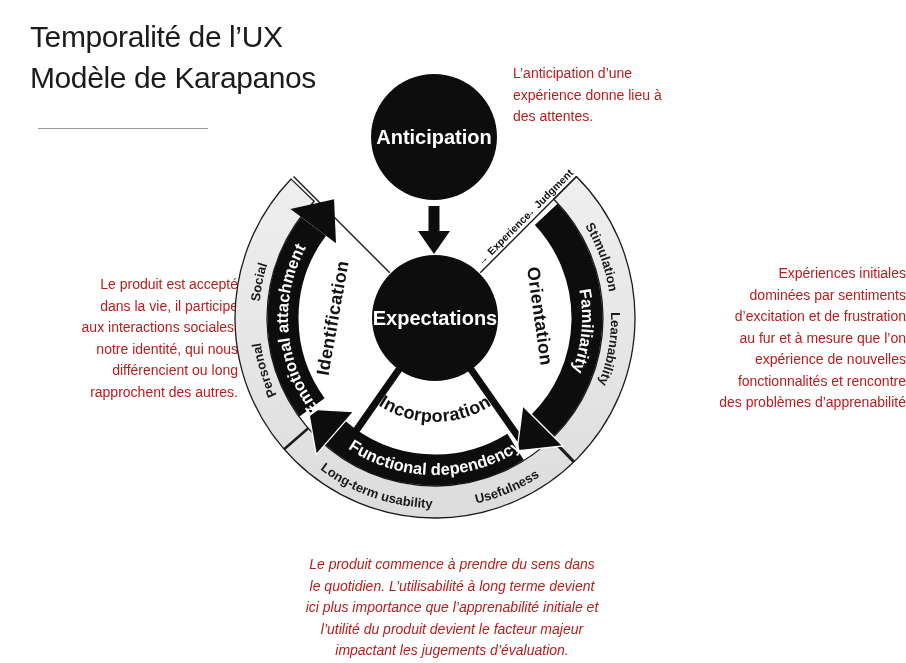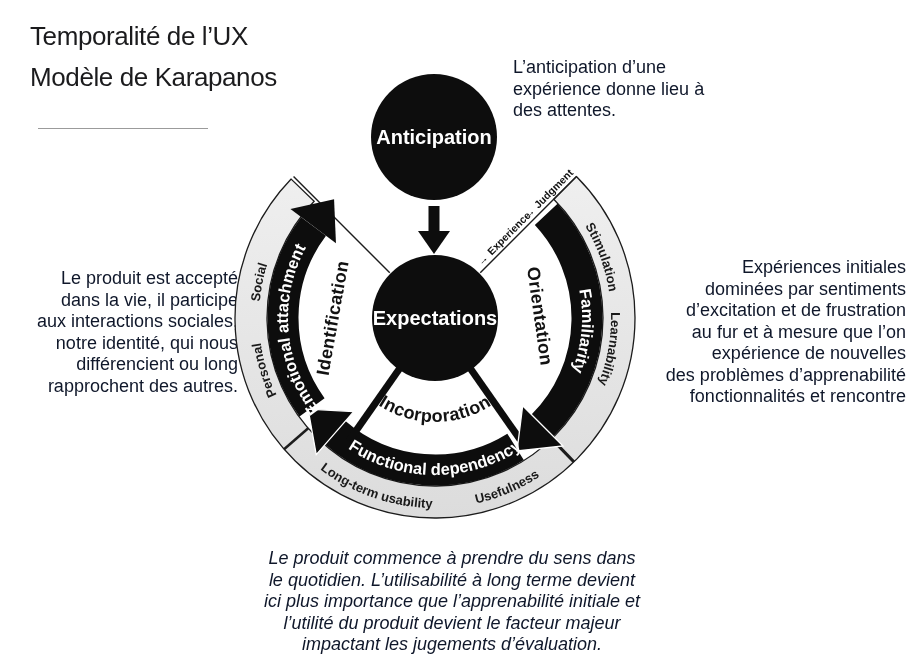--- a/index.html
+++ b/index.html
@@ -1,25 +1,25 @@
 <!DOCTYPE html>
 <html><head>
 <meta charset="utf-8">
 <style>
   html,body { margin:0; padding:0; background:#ffffff; }
   body { width:906px; height:663px; position:relative; overflow:hidden;
          font-family:"Liberation Sans", sans-serif; }
 
   .canvas { position:absolute; left:0; top:0; width:906px; height:663px; background:#ffffff; }
 
-  .page-title { position:absolute; left:30px; top:16px; font-size:26px; line-height:41px;
+  .page-title { position:absolute; left:30px; top:16px; font-size:30px; line-height:41px;
                 font-weight:400; color:#1b1b1d; letter-spacing:-0.4px; }
   .title-rule { position:absolute; left:38px; top:128px; width:170px; height:1px; background:#9b9b9b; }
 
-  .note { position:absolute; color:#0f172a; font-size:18px; line-height:21.5px; font-weight:400; }
+  .note { position:absolute; color:#b91c1c; font-size:14px; line-height:21.5px; font-weight:400;margin-top:6px; }
   .note-top-right { left:513px; top:57px;  width:240px; text-align:left; }
   .note-left      { left:10px;  top:268px; width:228px; text-align:right; }
   .note-right     { left:653px; top:257px; width:253px; text-align:right; }
   .note-bottom    { left:228px; top:548px; width:448px; text-align:center;font-style:italic; }
 
   .diagram { position:absolute; left:225px; top:70px; width:430px; height:460px; }
 
   svg text { font-family:"Liberation Sans", sans-serif; }
   .node-label   { font-size:20px; font-weight:bold; fill:#ffffff; }
   .phase-label  { font-size:18px; font-weight:bold; fill:#121212; letter-spacing:0.3px; }
@@ -52,22 +52,22 @@
     <div>différencient ou long</div>
     <div>rapprochent des autres.</div>
   </div>
 
   <div class="note note-right">
     <div>Expériences initiales</div>
     <div>dominées par sentiments</div>
     <div>d’excitation et de frustration</div>
     <div>au fur et à mesure que l’on</div>
     <div>expérience de nouvelles</div>
+    <div>fonctionnalités et rencontre</div>
     <div>des problèmes d’apprenabilité</div>
-    <div>fonctionnalités et rencontre</div>
   </div>
 
   <div class="note note-bottom">
     <div>Le produit commence à prendre du sens dans</div>
     <div>le quotidien. L’utilisabilité à long terme devient</div>
     <div>ici plus importance que l’apprenabilité initiale et</div>
     <div>l’utilité du produit devient le facteur majeur</div>
     <div>impactant les jugements d’évaluation.</div>
   </div>
 

